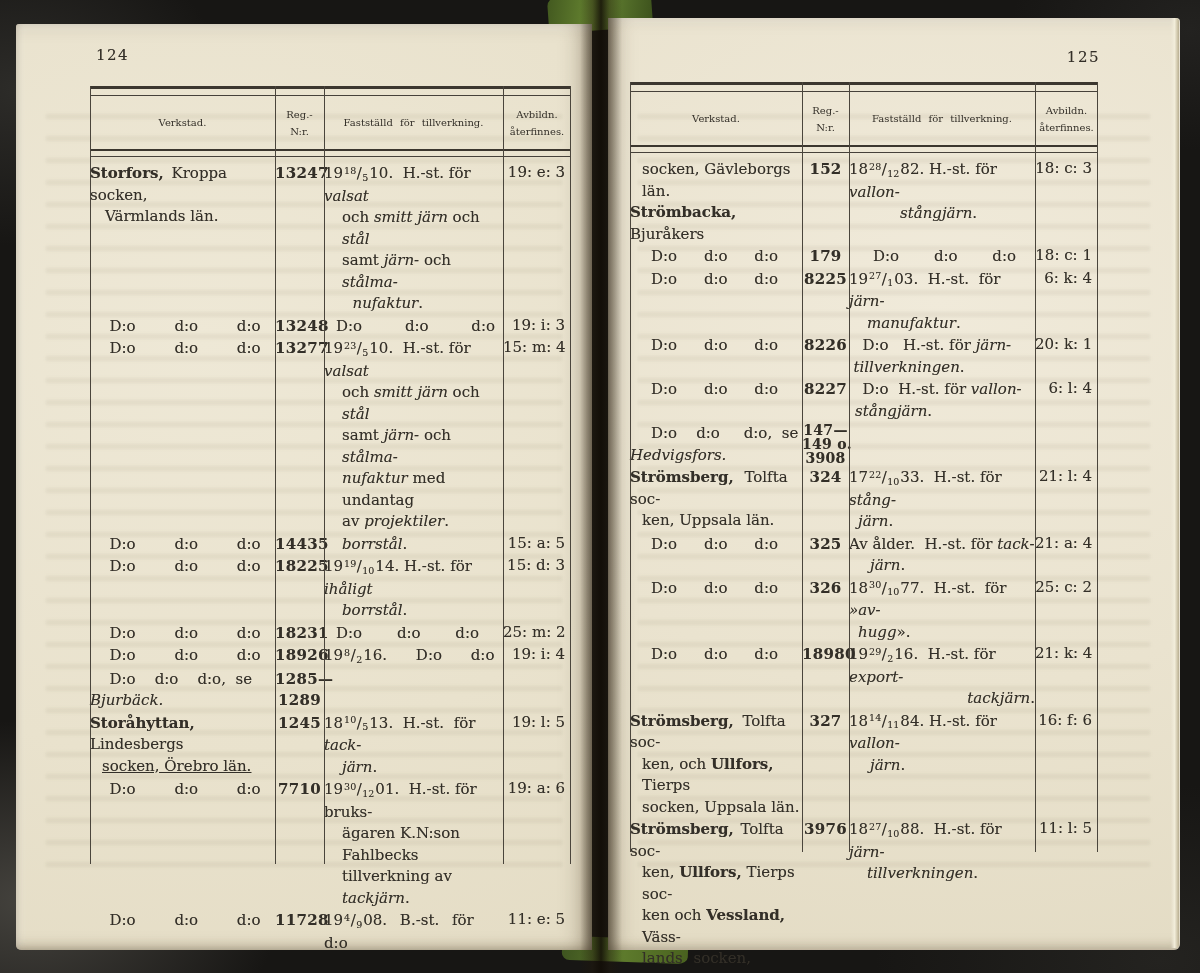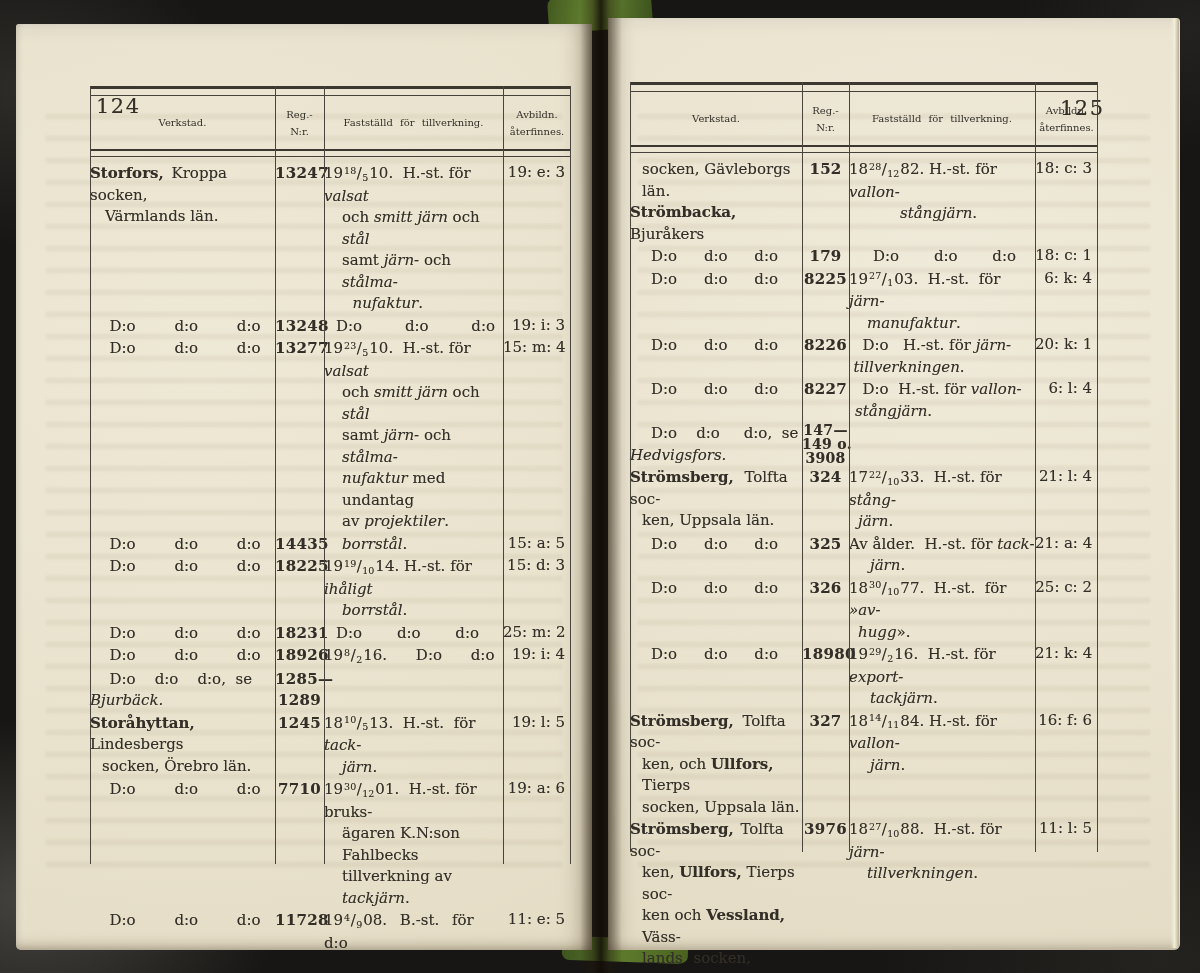--- a/index.html
+++ b/index.html
@@ -51,21 +51,21 @@
   }
   .gutter{
     position:absolute;left:580px;top:0;width:42px;height:973px;z-index:3;pointer-events:none;
     background:linear-gradient(to right, rgba(30,22,10,0) 0%, rgba(32,24,11,.45) 30%, rgba(18,13,6,.85) 50%, rgba(32,24,11,.4) 70%, rgba(30,22,10,0) 100%);
   }
   .bleed{
     position:absolute;left:30px;right:30px;top:80px;bottom:70px;pointer-events:none;
     background:repeating-linear-gradient(0deg, rgba(0,0,0,0) 0px, rgba(0,0,0,0) 13px, rgba(128,116,90,.09) 13px, rgba(128,116,90,.09) 18px, rgba(0,0,0,0) 18px, rgba(0,0,0,0) 22px);
     filter:blur(1.6px);
   }
-  .pgnum{position:absolute;font-size:21px;letter-spacing:1.5px;color:#36322a;margin-top:48px;}
+  .pgnum{position:absolute;font-size:15px;letter-spacing:1.5px;color:#36322a;}
   .page.left .pgnum{left:80px;top:22px;}
   .page.right .pgnum{left:452px;top:30px;width:40px;text-align:right;}
   .table{position:absolute;font-size:15px;}
   .page.left .table{left:74px;top:62px;width:481px;}
   .page.right .table{left:22px;top:64px;width:468px;}
   .rule-top{height:6px;border-top:3px solid #3c372f;border-bottom:1px solid #46413a;}
   .rule-mid{height:5px;border-top:2px solid #3c372f;border-bottom:1px solid #46413a;}
   .thead{display:grid;height:53px;align-items:center;text-align:center;font-size:10px;}
   .thead .hcell{line-height:17px;}
   .thead .wsp{word-spacing:4px;}
@@ -213,21 +213,21 @@
           <div class="cell r txt">
             <div class="ln"><span class="b">1285—</span></div>
             <div class="ln"><span class="b">1289</span></div>
           </div>
           <div class="cell f txt"></div>
           <div class="cell a txt"></div>
         </div>
         <div class="trow">
           <div class="cell v txt">
             <div class="ln" style="word-spacing: 2px;"><span class="b">Storåhyttan,</span><span> Lindesbergs</span></div>
-            <div class="ln" style="padding-left: 0.8em;"><span>socken, Örebro län.</span></div>
+            <div class="ln" style="padding-left: 0.8em; text-decoration: underline;"><span>socken, Örebro län.</span></div>
           </div>
           <div class="cell r txt">
             <div class="ln"><span class="b">1245</span></div>
           </div>
           <div class="cell f txt">
             <div class="ln"><span>18</span><span class="sup">10</span><span>/</span><span class="sub">5</span><span>13.&nbsp;&nbsp;H.-st.&nbsp; för&nbsp; </span><span class="i">tack-</span></div>
             <div class="ln" style="padding-left: 1.2em;"><span class="i">järn</span><span>.</span></div>
           </div>
           <div class="cell a txt">19: l: 5</div>
         </div>
@@ -406,21 +406,21 @@
         </div>
         <div class="trow">
           <div class="cell v txt">
             <div class="ln" style="padding-left: 1.4em; word-spacing: 22px;"><span>D:o d:o d:o</span></div>
           </div>
           <div class="cell r txt">
             <div class="ln"><span class="b">18980</span></div>
           </div>
           <div class="cell f txt">
             <div class="ln"><span>19</span><span class="sup">29</span><span>/</span><span class="sub">2</span><span>16.&nbsp; H.-st. för </span><span class="i">export-</span></div>
-            <div class="ln" style="padding-left: 1.4em;"><span class="i">tackjärn</span><span>.</span></div>
+            <div class="ln" style="padding-left: 1.4em; text-align: right;"><span class="i">tackjärn</span><span>.</span></div>
           </div>
           <div class="cell a txt">21: k: 4</div>
         </div>
         <div class="trow">
           <div class="cell v txt">
             <div class="ln" style="word-spacing: 4px;"><span class="b">Strömsberg,</span><span> Tolfta soc-</span></div>
             <div class="ln" style="padding-left: 0.8em;"><span>ken, och </span><span class="b">Ullfors,</span><span> Tierps</span></div>
             <div class="ln" style="padding-left: 0.8em;"><span>socken, Uppsala län.</span></div>
           </div>
           <div class="cell r txt">

